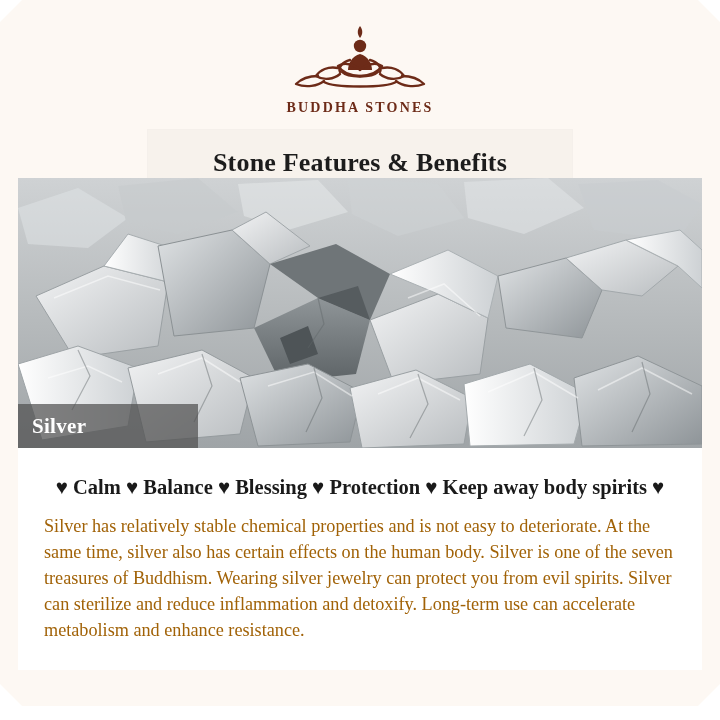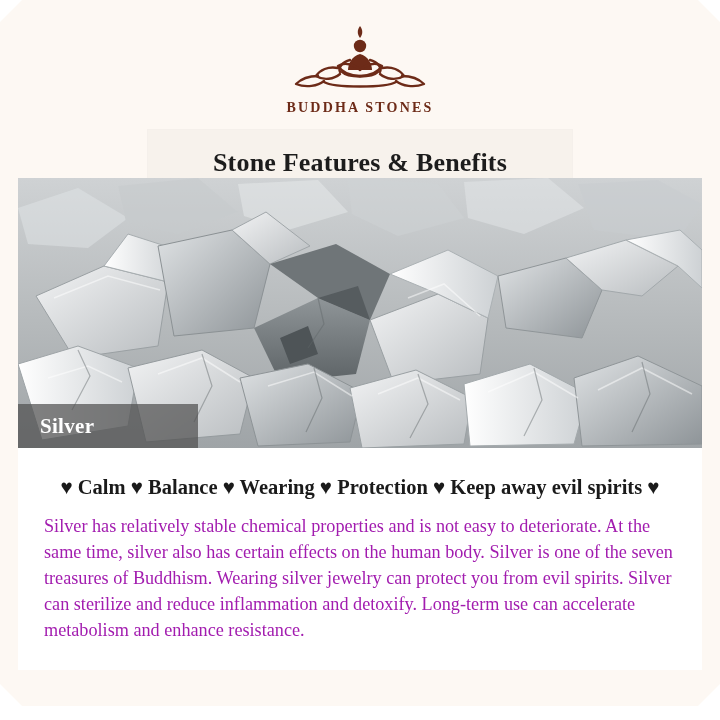--- a/index.html
+++ b/index.html
@@ -113,21 +113,21 @@
     height: 44px;
     background: rgba(80,80,80,0.72);
     display: flex;
     align-items: center;
   }
   .stone-label .stone-text {
     color: #ffffff;
     font-family: "Liberation Serif", serif;
     font-weight: bold;
     font-size: 21px;
-    padding-left: 22px;
+    padding-left: 14px;
     letter-spacing: 0.3px;
   }
 
   .content {
     position: absolute;
     top: 448px;
     left: 18px;
     width: 684px;
     height: 222px;
     background: #ffffff;
@@ -140,21 +140,21 @@
     font-weight: bold;
     color: #1a1a1a;
     text-align: center;
     margin: 0 0 14px 0;
     white-space: nowrap;
   }
   .body-text {
     font-family: "Liberation Serif", serif;
     font-size: 18.2px;
     line-height: 1.43;
-    color: #a21caf;
+    color: #a16207;
     margin: 0;
     text-align: left;
   }
 </style>
 </head>
 <body>
 
 <div class="page">
 
   <div class="corner corner-tl"></div>
@@ -275,17 +275,17 @@
         <path d="M300 120 L306 146 L290 170"></path>
       </g>
     </svg>
   </div>
 
   <div class="stone-label">
     <span class="stone-text">Silver</span>
   </div>
 
   <div class="content">
-    <div class="benefits">♥ Calm ♥ Balance ♥ Wearing ♥ Protection ♥ Keep away evil spirits ♥</div>
+    <div class="benefits">♥ Calm ♥ Balance ♥ Blessing ♥ Protection ♥ Keep away body spirits ♥</div>
     <p class="body-text">Silver has relatively stable chemical properties and is not easy to deteriorate. At the same time, silver also has certain effects on the human body. Silver is one of the seven treasures of Buddhism. Wearing silver jewelry can protect you from evil spirits. Silver can sterilize and reduce inflammation and detoxify. Long-term use can accelerate metabolism and enhance resistance.</p>
   </div>
 
 </div>
 
 </body></html>

